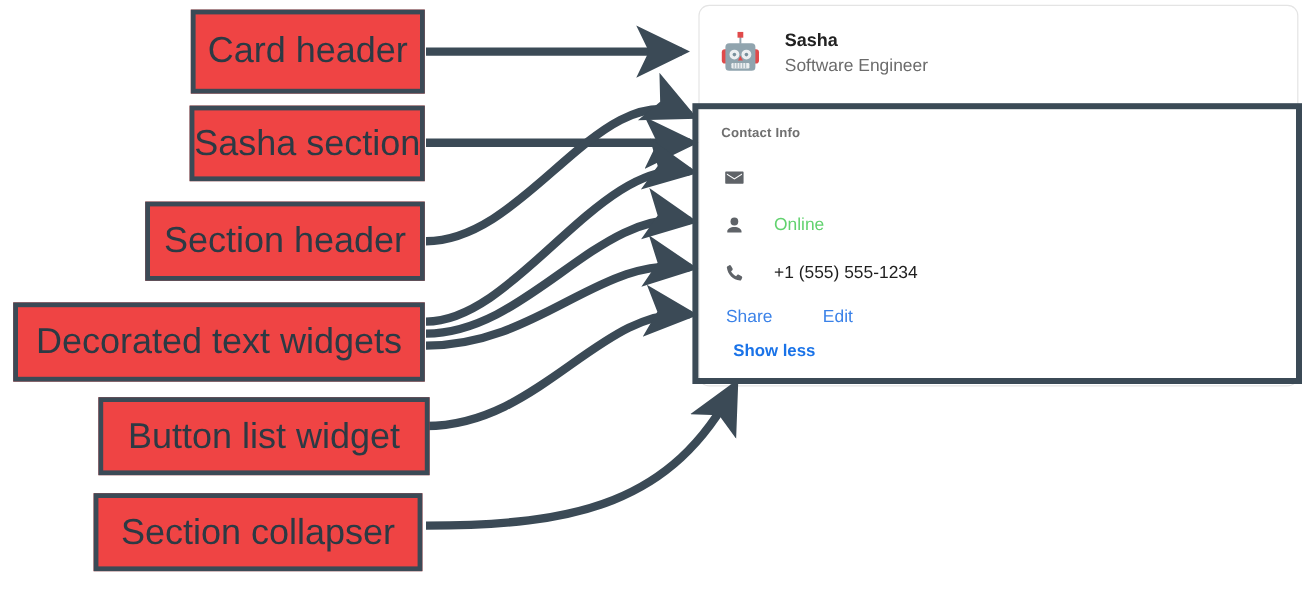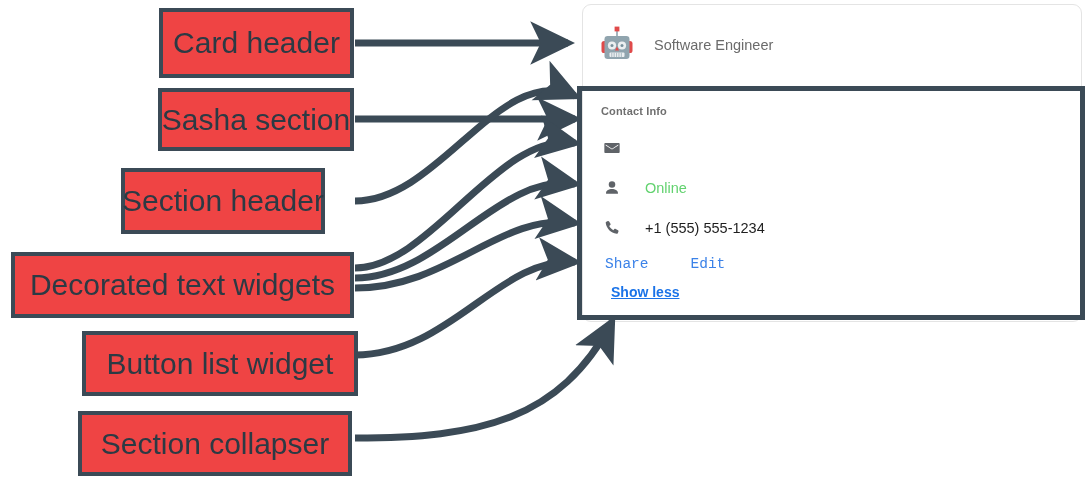--- a/index.html
+++ b/index.html
@@ -126,38 +126,36 @@
     justify-content: center;
     margin-right: 22px;
   }
   .dt-text { font-size: 14.5px; color: #1e1e1e; }
   .dt-text.status { color: #62d26f; }
   .button-list {
     display: flex;
     align-items: center;
     margin-top: 4px;
     margin-left: -4px;
-    font-family: Liberation Mono, monospace;
   }
   .btn-link {
     font-size: 14.5px;
     color: #3b82e8;
     padding: 2px 10px 2px 8px;
     margin-right: 24px;
     cursor: pointer;
   }
   .collapser {
     margin-top: 10px;
     margin-left: 10px;
     font-size: 14px;
     font-weight: bold;
     color: #1a73e8;
     cursor: pointer;
     display: inline-block;
-    text-decoration: underline;
   }
 </style>
 </head>
 <body>
 
 <div id="stage">
 
   <div id="card">
 
     <div class="card-header">
@@ -181,20 +179,21 @@
 
           <rect x="12.5" y="27.5" width="15" height="4.6" rx="1" fill="#eceff1"></rect>
           <rect x="14.2" y="27.5" width="1.1" height="4.6" fill="#b0bec5"></rect>
           <rect x="16.6" y="27.5" width="1.1" height="4.6" fill="#b0bec5"></rect>
           <rect x="19.0" y="27.5" width="1.1" height="4.6" fill="#b0bec5"></rect>
           <rect x="21.4" y="27.5" width="1.1" height="4.6" fill="#b0bec5"></rect>
           <rect x="23.8" y="27.5" width="1.1" height="4.6" fill="#b0bec5"></rect>
         </svg>
       </span>
       <span class="header-text">
+        <span class="header-title">Sasha</span>
         <span class="header-subtitle">Software Engineer</span>
       </span>
     </div>
 
     <div class="card-section">
       <div class="section-header">Contact Info</div>
 
       <div class="dt-row">
         <span class="dt-icon">
           <svg viewBox="0 0 20 20" width="18" height="18" aria-hidden="true">
@@ -256,21 +255,21 @@
       <path d="M355,438 C480,438 560,420 612,322"></path>
     </g>
   </svg>
 
   <div class="callout" style="left:159px;top:8px;width:195px;height:70px;">
     <span>Card header</span>
   </div>
   <div class="callout" style="left:158px;top:88px;width:196px;height:63px;">
     <span>Sasha section</span>
   </div>
-  <div class="callout" style="left:121px;top:168px;width:204px;height:66px;justify-content:center;">
+  <div class="callout" style="left:121px;top:168px;width:233px;height:66px;justify-content:center;">
     <span>Section header</span>
   </div>
   <div class="callout" style="left:11px;top:252px;width:343px;height:66px;">
     <span>Decorated text widgets</span>
   </div>
   <div class="callout" style="left:82px;top:331px;width:276px;height:65px;">
     <span>Button list widget</span>
   </div>
   <div class="callout" style="left:78px;top:411px;width:274px;height:65px;">
     <span>Section collapser</span>

